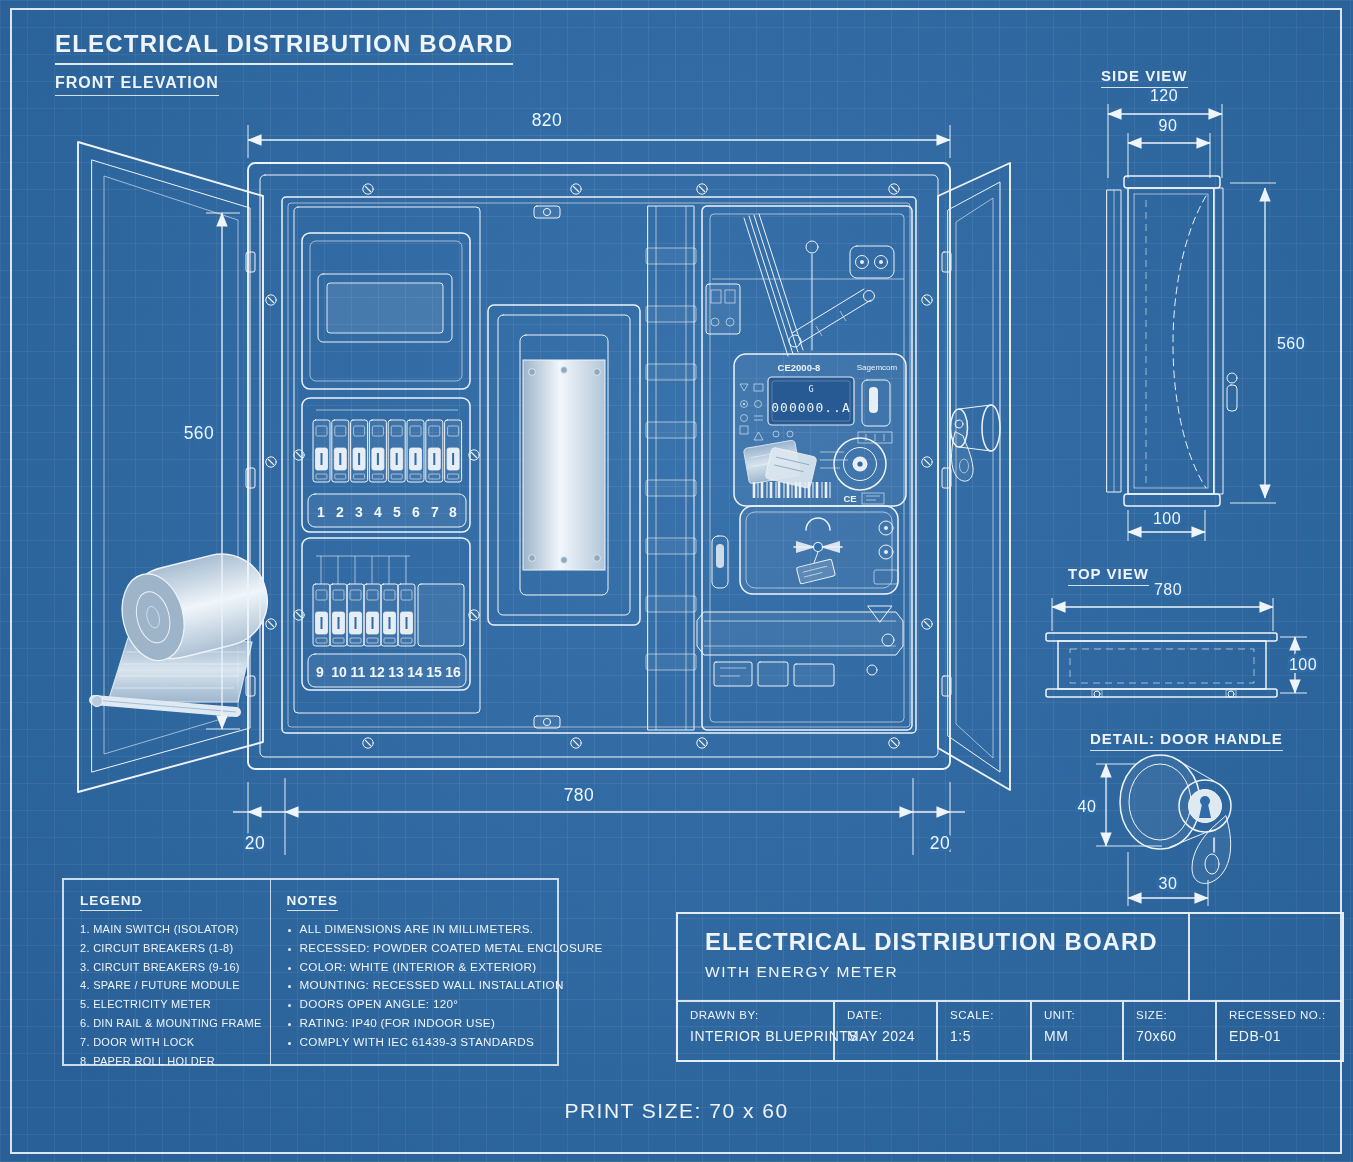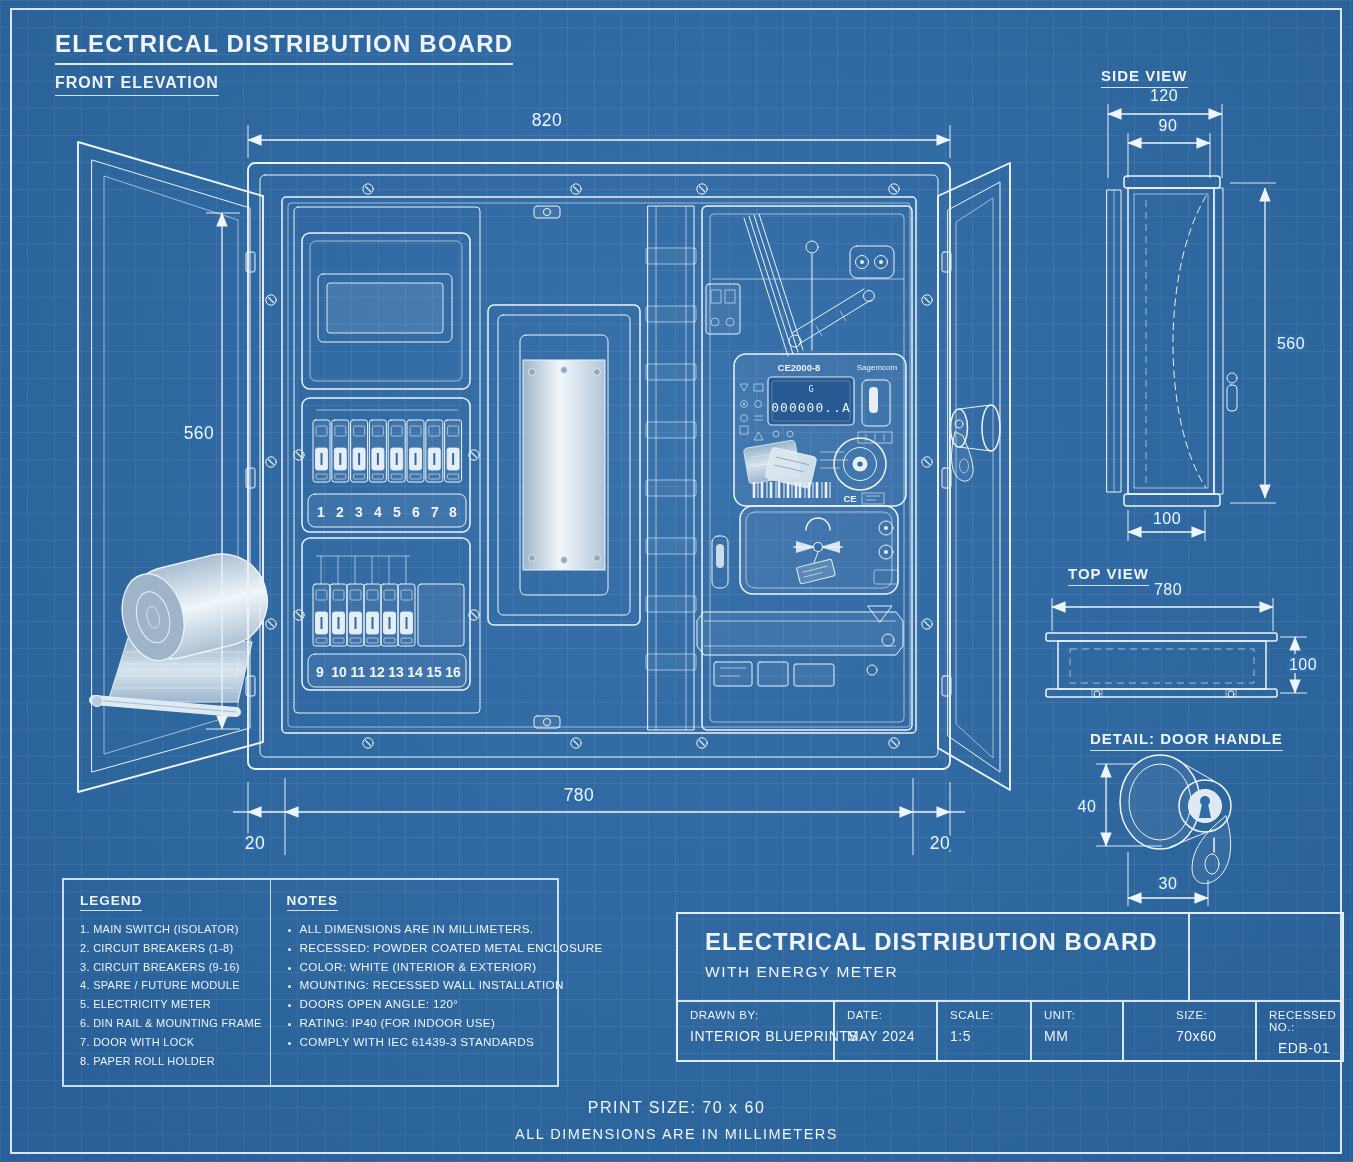--- a/index.html
+++ b/index.html
@@ -35,21 +35,21 @@
   
   .hdr{position:absolute;left:55px;top:30px;}
   .hdr .t{display:inline-block;font-size:24px;font-weight:bold;letter-spacing:1.2px;
     border-bottom:2px solid rgba(240,246,251,0.92);padding-bottom:5px;}
   .hdr .st{display:block;margin-top:9px;}
   .hdr .st span{display:inline-block;font-size:16px;font-weight:bold;letter-spacing:1px;
     border-bottom:1.8px solid rgba(240,246,251,0.85);padding-bottom:3px;}
   .vtitle{position:absolute;font-size:15px;font-weight:bold;letter-spacing:1px;
     border-bottom:1.8px solid rgba(240,246,251,0.85);padding-bottom:3px;}
 
-  .lnbox{position:absolute;left:62px;top:878px;width:497px;height:209px;
+  .lnbox{position:absolute;left:62px;top:878px;width:497px;height:188px;
     border:2px solid rgba(232,241,249,0.85);display:flex;box-sizing:border-box;}
   .lncol{padding:11px 8px 0 16px;box-sizing:border-box;}
   .lncol.left{width:224px;border-right:1.6px solid rgba(232,241,249,0.8);}
   .lncol.right{flex:1;}
   .lntitle{display:inline-block;font-size:13.5px;font-weight:bold;letter-spacing:1px;
     border-bottom:1.6px solid rgba(240,246,251,0.85);padding-bottom:2px;}
   ul.plain{list-style:none;margin:9px 0 0 0;padding:0;}
   ul.plain li{font-size:11px;letter-spacing:.3px;line-height:18.8px;white-space:nowrap;}
   ul.notes{list-style:disc;margin:9px 0 0 0;padding:0 0 0 13px;}
   ul.notes li{font-size:11.7px;letter-spacing:.3px;line-height:18.8px;white-space:nowrap;}
@@ -60,24 +60,24 @@
   .tb-top{flex:1;display:flex;}
   .tb-main{flex:1;padding:14px 0 0 27px;}
   .tb-main .t{font-size:24px;font-weight:bold;letter-spacing:1px;}
   .tb-main .st{font-size:15.5px;letter-spacing:1.5px;margin-top:7px;}
   .tb-side{width:152px;border-left:2px solid rgba(236,244,251,0.9);}
   .tb-row{height:58px;border-top:2px solid rgba(236,244,251,0.9);display:flex;}
   .tb-cell{border-right:2px solid rgba(236,244,251,0.9);padding:7px 0 0 12px;box-sizing:border-box;}
   .tb-cell:last-child{border-right:none;flex:1;}
   .tb-cell .lab{font-size:11.5px;letter-spacing:.5px;}
   .tb-cell .val{font-size:14px;letter-spacing:.5px;margin-top:7px;white-space:nowrap;}
-  .tb-cell.center .val{text-align:right;padding-right:12px;}
+  .tb-cell.center .val{text-align:left;padding-right:12px;}
 
   .footer{position:absolute;left:0;right:0;top:1099px;text-align:center;}
-  .footer .l1{font-size:16px;letter-spacing:1.5px;}
+  .footer .l1{font-size:21px;letter-spacing:1.5px;}
   .footer .l2{font-size:14.5px;letter-spacing:1.5px;margin-top:9px;}
 </style>
 </head>
 <body>
 
 <div class="page">
 
   <svg width="1353" height="1162" viewBox="0 0 1353 1162">
     <defs>
       <marker id="arr" viewBox="0 0 10 8" refX="9.5" refY="4" markerWidth="11" markerHeight="9" orient="auto-start-reverse">
@@ -570,29 +570,28 @@
         <div class="val">MAY 2024</div>
       </div>
       <div class="tb-cell" style="width:94px;">
         <div class="lab">SCALE:</div>
         <div class="val">1:5</div>
       </div>
       <div class="tb-cell" style="width:92px;">
         <div class="lab">UNIT:</div>
         <div class="val">MM</div>
       </div>
-      <div class="tb-cell" style="width:93px;margin-left:40px;">
+      <div class="tb-cell" style="width:93px;">
         <div class="lab">SIZE:</div>
         <div class="val">70x60</div>
       </div>
       <div class="tb-cell center">
         <div class="lab">RECESSED NO.:</div>
         <div class="val">EDB-01</div>
       </div>
     </div>
   </div>
 
   <div class="footer">
     <div class="l1">PRINT SIZE: 70 x 60</div>
-    <div class="l2">ALL DIMENSIONS ARE IN MILLIMETERS</div>
   </div>
 
 </div>
 
 </body></html>

